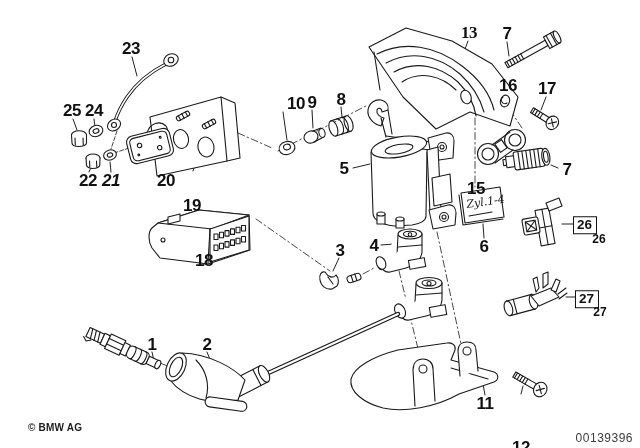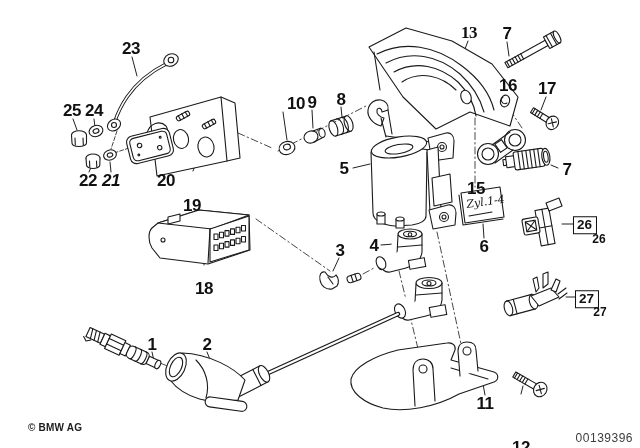--- a/index.html
+++ b/index.html
@@ -413,21 +413,21 @@
       <div class="callout" style="left: 341px; top: 99px;">8</div>
       <div class="callout" style="left: 312px; top: 102px;">9</div>
       <div class="callout" style="left: 296px; top: 103px;">10</div>
       <div class="callout" style="left: 485px; top: 403px;">11</div>
       <div class="callout" style="left: 521px; top: 402px; margin-top: 45px;">12</div>
       <div class="callout" style="left: 469px; top: 32px; font-family: Liberation Serif, serif;">13</div>
       <div class="callout" style="left: 567px; top: 169px;">7</div>
       <div class="callout" style="left: 476px; top: 172px; margin-top: 16px;">15</div>
       <div class="callout" style="left: 508px; top: 85px;">16</div>
       <div class="callout" style="left: 547px; top: 88px;">17</div>
-      <div class="callout" style="left: 204px; top: 288px;">18</div>
+      <div class="callout" style="left: 204px; top: 260px;">18</div>
       <div class="callout" style="left: 192px; top: 180px; margin-top: 25px;">19</div>
       <div class="callout" style="left: 166px; top: 180px;">20</div>
       <div class="callout" style="left: 111px; top: 180px; font-style: italic;">21</div>
       <div class="callout" style="left: 88px; top: 180px;">22</div>
       <div class="callout" style="left: 131px; top: 48px;">23</div>
       <div class="callout" style="left: 94px; top: 110px;">24</div>
       <div class="callout" style="left: 72px; top: 110px;">25</div>
       <div class="callout boxed" style="left: 585px; top: 225px;">26</div>
       <div class="callout-sub" style="left: 599px; top: 239px;">26</div>
       <div class="callout boxed" style="left: 587px; top: 299px;">27</div>

